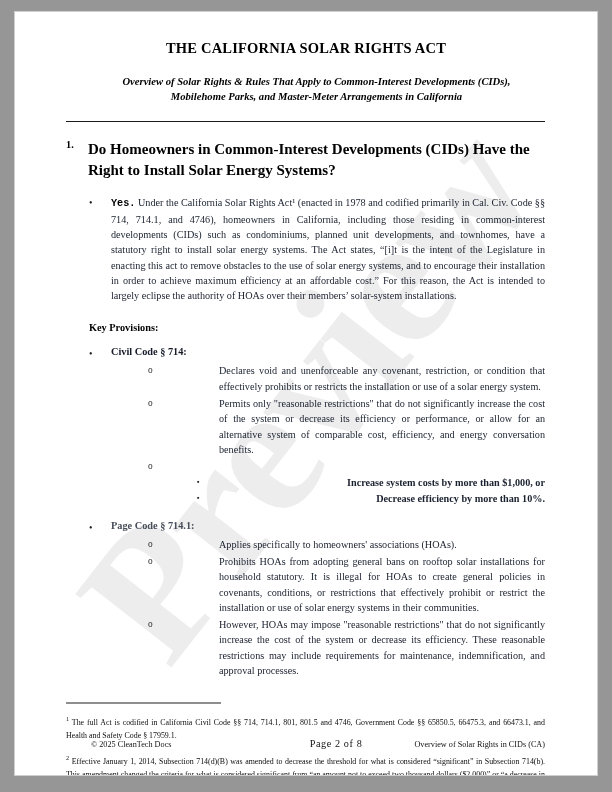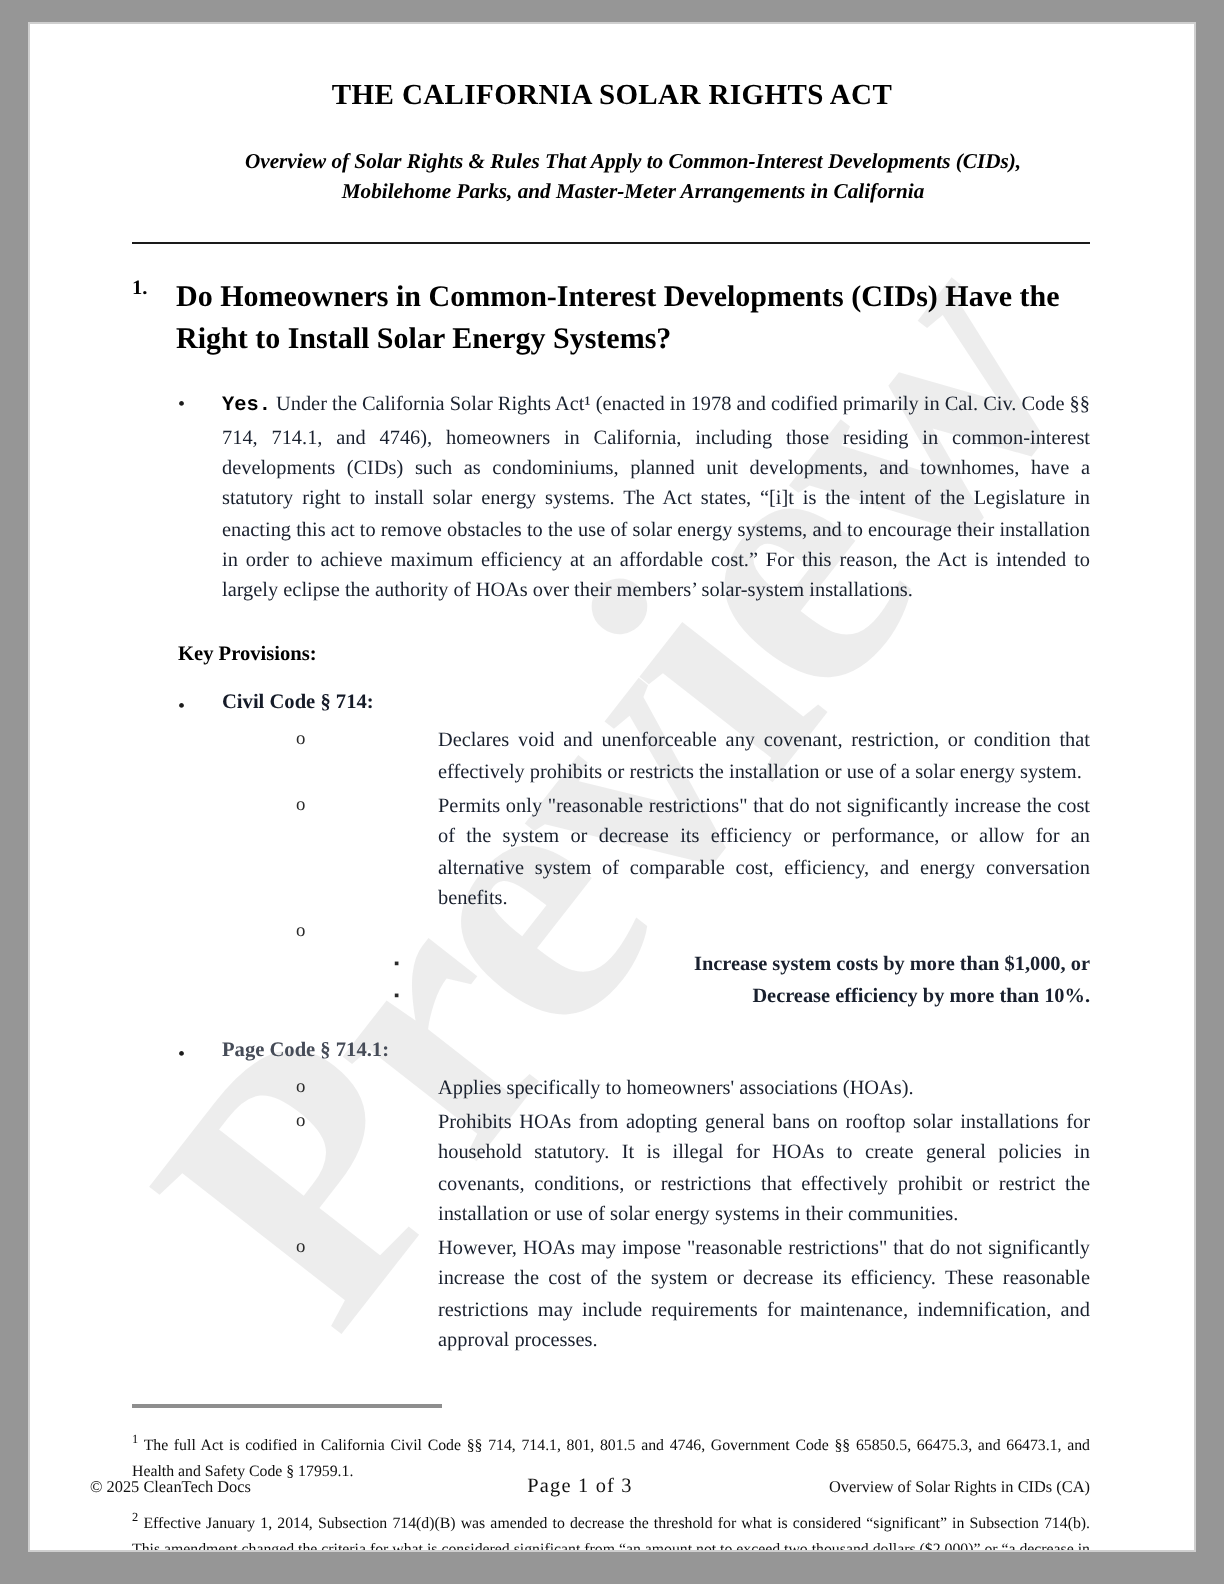--- a/index.html
+++ b/index.html
@@ -184,21 +184,21 @@
     vertical-align: super;
     line-height: 0;
   }
   .footer {
     position: absolute;
     left: 0;
     bottom: 26px;
     width: 582px;
     display: flex;
     align-items: baseline;
-    padding: 0 52px 0 30px;
+    padding: 0 52px 0 76px;
     box-sizing: border-box;
     z-index: 10;
   }
   .f-left {
     font-size: 8.2px;
     color: #111;
     flex: 0 0 auto;
     width: 190px;
   }
   .f-center {
@@ -307,17 +307,17 @@
       <div class="fn">
         <sup>2</sup>
         <span>Effective January 1, 2014, Subsection 714(d)(B) was amended to decrease the threshold for what is considered “significant” in Subsection 714(b).   This amendment changed the criteria for what is considered significant from “an amount not to exceed two thousand dollars ($2,000)” or “a decrease in system efficiency of an amount exceeding 20 percent” from the originally proposed system specifications to one thousand dollars ($1,000) and ten (10) percent, respectively.</span>
       </div>
     </div>
 
   </div>
 
   <div class="footer">
     <span class="f-left">© 2025 CleanTech Docs</span>
-    <span class="f-center">Page 1 of 3</span>
+    <span class="f-center">Page 2 of 8</span>
     <span class="f-right">Overview of Solar Rights in CIDs (CA)</span>
   </div>
 
 </div>
 
 </body></html>

